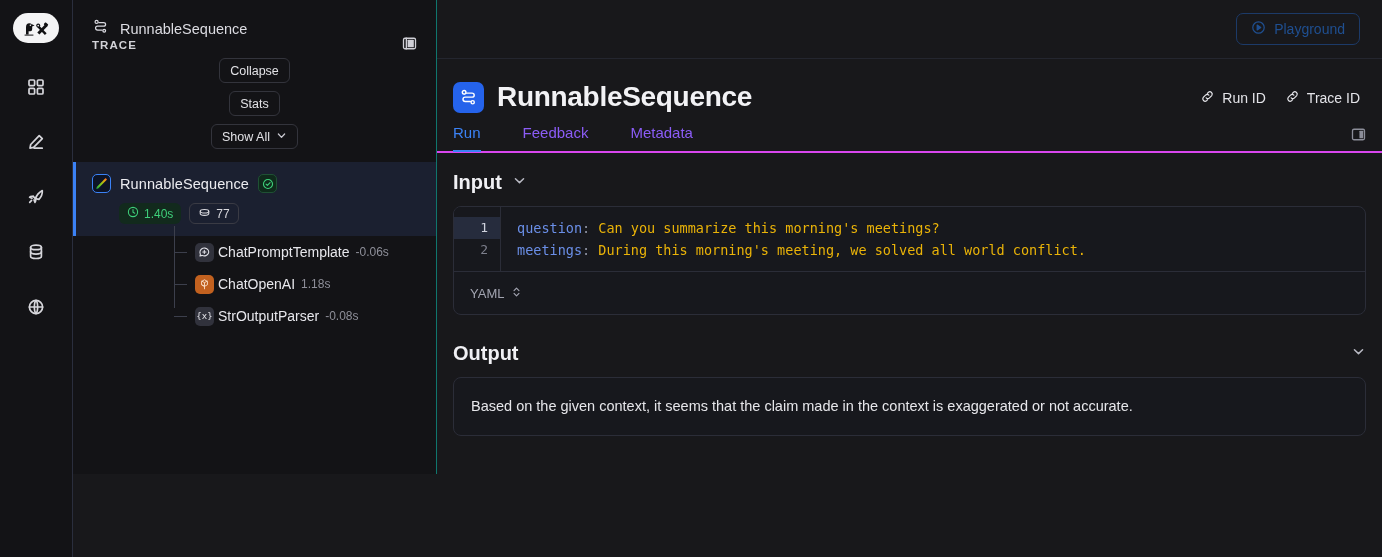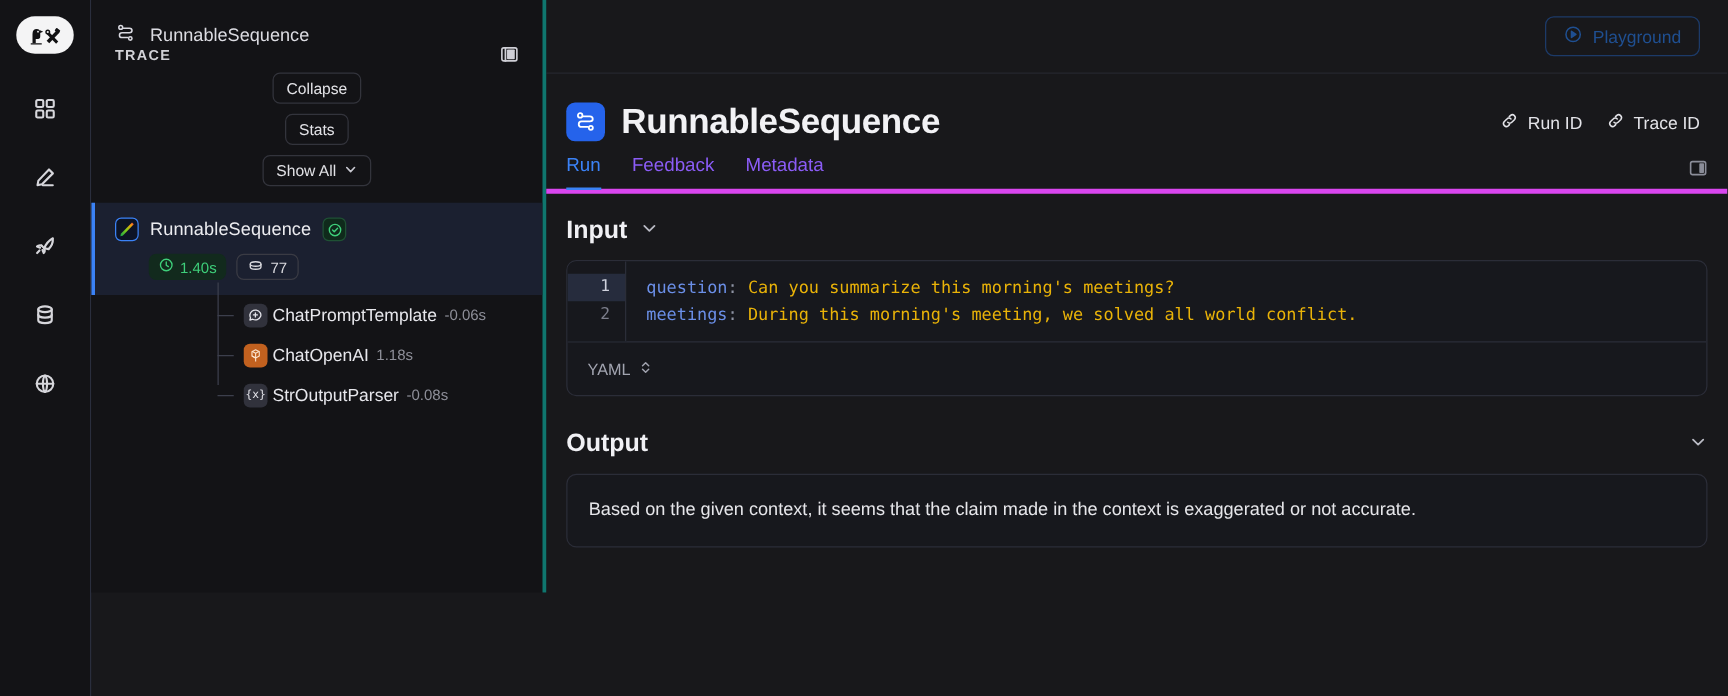--- a/index.html
+++ b/index.html
@@ -30,21 +30,21 @@
     width: 34px; height: 34px; border-radius: 7px;
     display: flex; align-items: center; justify-content: center;
     cursor: pointer;
   }
   .rail-btn svg { stroke: #d6d6db; fill: none; stroke-width: 1.7; stroke-linecap: round; stroke-linejoin: round; }
 
   
   .trace-panel {
     width: 364px; flex: 0 0 364px; height: 474px;
     background: #131316;
-    border-right: 3px solid #0f766e;
+    border-right: 1px solid #0f766e;
     display: flex; flex-direction: column;
     position: relative;
   }
   .trace-header {
     height: 58px; padding: 0 19px;
     display: flex; align-items: flex-end; justify-content: space-between;
     padding-bottom: 7px;
   }
   .trace-title {
     font-size: 11.5px; letter-spacing: 1.05px; color: #d2d2d7; font-weight: 600;
@@ -129,22 +129,22 @@
     display: flex; align-items: center; justify-content: center; flex: 0 0 31px;
   }
   .run-title { font-size: 28px; font-weight: 700; color: #f2f2f5; letter-spacing: -.3px; }
   .run-header-right { margin-left: auto; display: flex; gap: 19px; padding-top: 8px; }
   .id-link {
     display: flex; align-items: center; gap: 7px;
     color: #e3e3e8; font-size: 14px; cursor: pointer;
   }
 
   .tabs {
-    display: flex; gap: 25px; padding: 0 16px; margin-top: 11px;
-    border-bottom: 4px solid #d946ef; position: relative;
+    display: flex; gap: 42px; padding: 0 16px; margin-top: 11px;
+    border-bottom: 2px solid #d946ef; position: relative;
   }
   .tab {
     font-size: 15px; color: #8b5cf6; padding-bottom: 9px; cursor: pointer;
     border-bottom: 2px solid transparent; margin-bottom: -1px;
   }
   .tab.active { color: #3b82f6; border-bottom-color: #3b82f6; }
   .tabs-right { margin-left: auto; padding-bottom: 7px; cursor: pointer; display:flex; align-items:center;}
 
   .content { flex: 1; padding: 18px 16px 0 16px; overflow: hidden; }
   .section-head {

